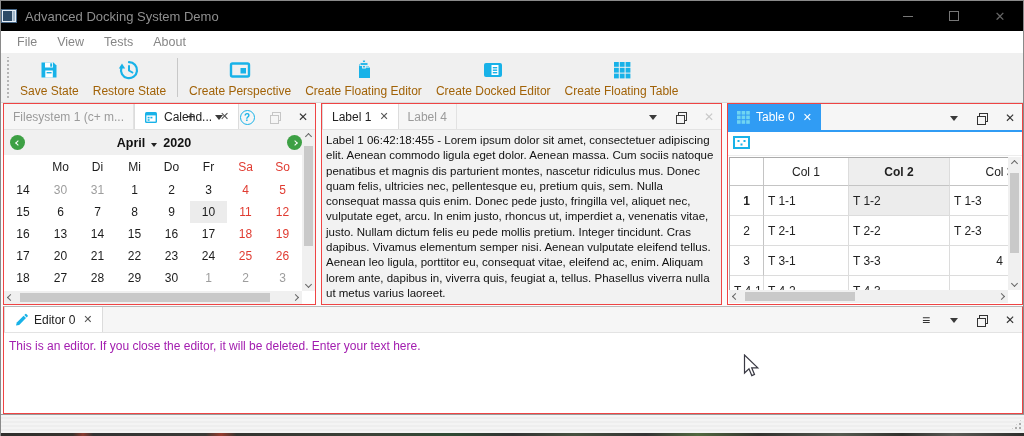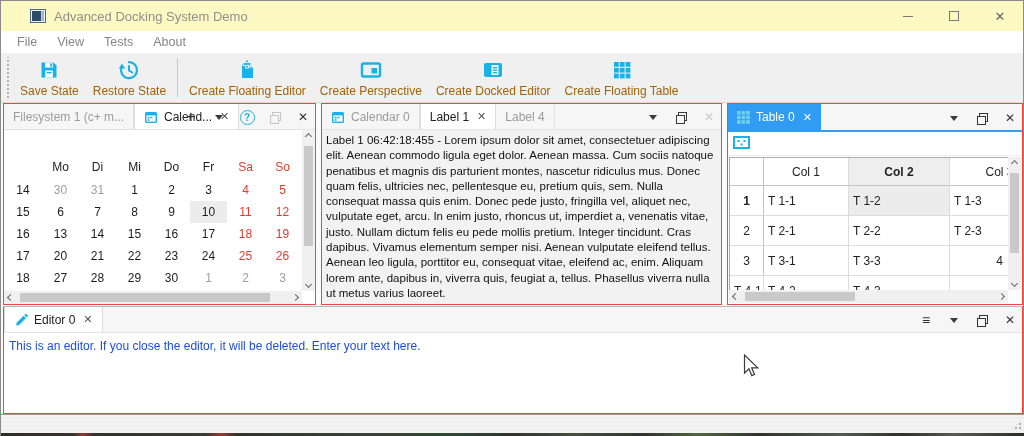--- a/index.html
+++ b/index.html
@@ -2,22 +2,22 @@
 <html><head>
 <meta charset="utf-8">
 <style>
   * { margin:0; padding:0; box-sizing:border-box; }
   html,body { width:1024px; height:436px; overflow:hidden; background:#777;
               font-family:"Liberation Sans","DejaVu Sans",sans-serif; font-size:12px; color:#1f1f1f; }
   .window { position:absolute; left:0; top:0; width:1024px; height:436px; background:#fbfbfb;
             border:1px solid #8a8a8a; border-bottom:none; }
 
   
-  .titlebar { position:absolute; left:0; top:0; width:100%; height:30px; background:#fef9c3;
-              display:flex; align-items:center; padding-left:29px; }
+  .titlebar { position:absolute; left:0; top:0; width:100%; height:30px; background:#000000;
+              display:flex; align-items:center; }
   .appicon { width:16px; height:14px; margin-right:8px; display:inline-block; }
   .title { color:#8f8f8f; font-size:13px; }
   .wincontrols { position:absolute; right:0; top:0; height:30px; display:flex; }
   .winbtn { width:46px; height:30px; display:flex; align-items:center; justify-content:center; cursor:default; }
   .min-glyph { width:10px; height:1px; background:#777; display:block; }
   .max-glyph { width:10px; height:10px; border:1px solid #777; display:block; }
   .x-glyph { color:#666; font-size:13px; line-height:1; }
 
   
   .menubar { position:absolute; left:0; top:30px; width:100%; height:22px; background:#fff;
@@ -115,21 +115,21 @@
            border-bottom:1px solid #dcdcdc; background:#fff; font-size:12px; color:#222; overflow:hidden; white-space:nowrap; }
   .tcell.th { justify-content:center; border-bottom:1px solid #c4c4c4; }
   .tcell.thcur { font-weight:bold; background:#eeeeee; }
   .tcell.rn { justify-content:center; border-right:1px solid #c4c4c4; }
   .tcell.rncur { font-weight:bold; }
   .tcell.tdcur { background:#ececec; }
 
   
   .bottom-dock { left:2px; top:305px; width:1020px; height:108px; border-top:1px solid #b9b9b9; }
   .editor-content { position:absolute; left:0; top:26px; right:0; bottom:0; background:#fff;
-                    padding:6px 5px; color:#1d4ed8; font-size:12px; }
+                    padding:6px 5px; color:#a21caf; font-size:12px; }
 
   
   .statusbar { position:absolute; left:0; top:413px; width:1024px; height:19px;
                background:repeating-linear-gradient(0deg,#f4f4f4 0 2px,#eeeeee 2px 4px);
                border-top:1px solid #9a9a9a; }
   .grip { position:absolute; right:2px; bottom:2px; width:13px; height:13px;
           background-image:radial-gradient(#ababab 1px, transparent 1.2px);
           background-size:4px 4px;
           clip-path:polygon(100% 0, 100% 100%, 0 100%); }
   .desktop-sliver { position:absolute; left:0; top:432px; width:1024px; height:4px;
@@ -194,35 +194,35 @@
         <polygon points="0.8,9.6 7.2,9.6 4,4.6" fill="#18b2e8"></polygon>
         <path d="M11,7 v4.5 l3.4,2" fill="none" stroke="#18b2e8" stroke-width="2" stroke-linecap="round"></path>
       </svg>
       <span class="tlabel">Restore State</span>
     </div>
 
     <div class="tb-sep"></div>
 
 
     <div class="tbtn">
+      <svg width="24" height="22" viewBox="0 0 24 22">
+        <rect x="3" y="4.5" width="18" height="13" rx="1.5" fill="none" stroke="#18b2e8" stroke-width="2.4"></rect>
+        <rect x="12.5" y="9" width="5.5" height="5.5" fill="#18b2e8"></rect>
+      </svg>
+      <span class="tlabel">Create Perspective</span>
+    </div>
+
+    <div class="tbtn">
       <svg width="22" height="22" viewBox="0 0 22 22">
         <path d="M6,5 h7 l4,4 v10 h-11 z" fill="#18b2e8"></path>
         <path d="M13,5 l4,4 h-4 z" fill="#8ddcf5"></path>
         <rect x="9.6" y="1" width="2.8" height="8" fill="#18b2e8" stroke="#f0f0f0" stroke-width="1"></rect>
         <rect x="7" y="3.6" width="8" height="2.8" fill="#18b2e8" stroke="#f0f0f0" stroke-width="1"></rect>
       </svg>
       <span class="tlabel">Create Floating Editor</span>
-    </div>
-
-    <div class="tbtn">
-      <svg width="24" height="22" viewBox="0 0 24 22">
-        <rect x="3" y="4.5" width="18" height="13" rx="1.5" fill="none" stroke="#18b2e8" stroke-width="2.4"></rect>
-        <rect x="12.5" y="9" width="5.5" height="5.5" fill="#18b2e8"></rect>
-      </svg>
-      <span class="tlabel">Create Perspective</span>
     </div>
 
     <div class="tbtn">
       <svg width="24" height="22" viewBox="0 0 24 22">
         <rect x="3" y="4" width="18" height="14" rx="2" fill="#18b2e8"></rect>
         <rect x="10.5" y="6" width="7" height="10" fill="#fff"></rect>
         <rect x="11.8" y="8" width="4.4" height="1.4" fill="#18b2e8"></rect>
         <rect x="11.8" y="10.5" width="4.4" height="1.4" fill="#18b2e8"></rect>
         <rect x="11.8" y="13" width="4.4" height="1.4" fill="#18b2e8"></rect>
       </svg>
@@ -278,20 +278,33 @@
         <span class="tb-icon dim">
             <span class="float-glyph"></span>
           </span>
         <span class="tb-icon">
             <span class="closex">✕</span>
           </span>
       </div>
     </div>
 
     <div class="cal-wrap">
+      <div class="cal-header">
+        <div class="cal-nav" style="left:6px;">
+            <span class="chev left"></span>
+          </div>
+        <div class="cal-title">
+          <span>April</span>
+            <span class="mtri"></span>
+          <span>2020</span>
+        </div>
+        <div class="cal-nav" style="left:283px;">
+            <span class="chev right"></span>
+          </div>
+      </div>
 
       <div class="cal-grid">
           <div class="cal-cell cal-dow"></div>
           <div class="cal-cell cal-dow">Mo</div>
           <div class="cal-cell cal-dow">Di</div>
           <div class="cal-cell cal-dow">Mi</div>
           <div class="cal-cell cal-dow">Do</div>
           <div class="cal-cell cal-dow">Fr</div>
           <div class="cal-cell cal-dow we">Sa</div>
           <div class="cal-cell cal-dow we">So</div>
@@ -354,32 +367,20 @@
         <div class="thumb" style="top:2px; bottom:2px; left:16px; width:250px;"></div>
         <div class="sbarrow" style="right:0; top:0; width:13px; height:13px;">
             <span class="chev right small"></span>
           </div>
       </div>
     </div>
   </div>
 
   <div class="dock center-dock">
     <div class="tabbar">
-      <div class="tab">
-        <span class="tabicon">
-          <svg width="14" height="14" viewBox="0 0 14 14">
-              <rect x="1" y="2" width="12" height="11" rx="1.5" fill="#18b2e8"></rect>
-              <rect x="2.4" y="5.4" width="9.2" height="6.2" fill="#fff"></rect>
-              <rect x="3.6" y="6.8" width="2" height="1.6" fill="#18b2e8"></rect>
-              <rect x="6.4" y="6.8" width="2" height="1.6" fill="#18b2e8"></rect>
-              <rect x="3.6" y="9.2" width="2" height="1.6" fill="#18b2e8"></rect>
-            </svg>
-        </span>
-        <span>Calendar 0</span>
-      </div>
       <div class="tab active">
         <span>Label 1</span>
         <span class="tabx">✕</span>
       </div>
       <div class="tab">
         <span>Label 4</span>
       </div>
       <div class="tb-buttons">
         <span class="tb-icon">
             <span class="tri-down"></span>

